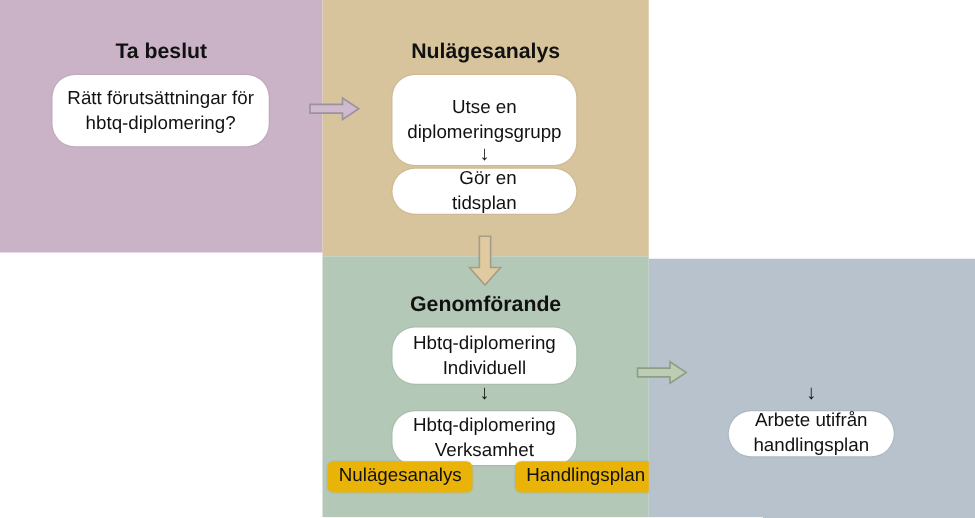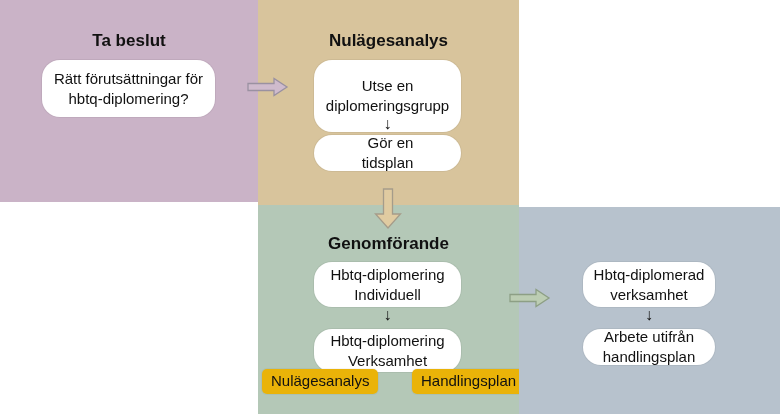--- a/index.html
+++ b/index.html
@@ -93,22 +93,20 @@
     <div class="step-box" style="left:56px; top:57px; width:147px; height:45px;">Hbtq-diplomering
 Individuell</div>
     <div class="step-arrow" style="left:56px; top:100px; width:147px;">↓</div>
     <div class="step-box" style="left:56px; top:124px; width:147px; height:43px;">Hbtq-diplomering
 Verksamhet</div>
     <div class="sub-label" style="left:4px; top:164px;">Nulägesanalys</div>
     <div class="sub-label" style="left:154px; top:164px;">Handlingsplan</div>
   </div>
 
   <div class="quad quad-conclude">
-    <div class="step-box" style="left:64px; top:55px; width:132px; height:45px;">Hbtq-diplomerad
-verksamhet</div>
     <div class="step-arrow" style="left:64px; top:98px; width:132px;">↓</div>
     <div class="step-box" style="left:64px; top:122px; width:132px; height:36px;">Arbete utifrån
 handlingsplan</div>
   </div>
 
   <svg class="flow-arrows" viewBox="0 0 780 414">
     <polygon class="arrow-decide" points="248,83.5 274,83.5 274,78.5 287,87 274,95.5 274,90.5 248,90.5"></polygon>
     <polygon class="arrow-prepare" points="383.5,189 392.5,189 392.5,214 400.5,214 388,228 375.5,214 383.5,214"></polygon>
     <polygon class="arrow-implement" points="510,294.5 536,294.5 536,289.5 549,298 536,306.5 536,301.5 510,301.5"></polygon>
   </svg>

